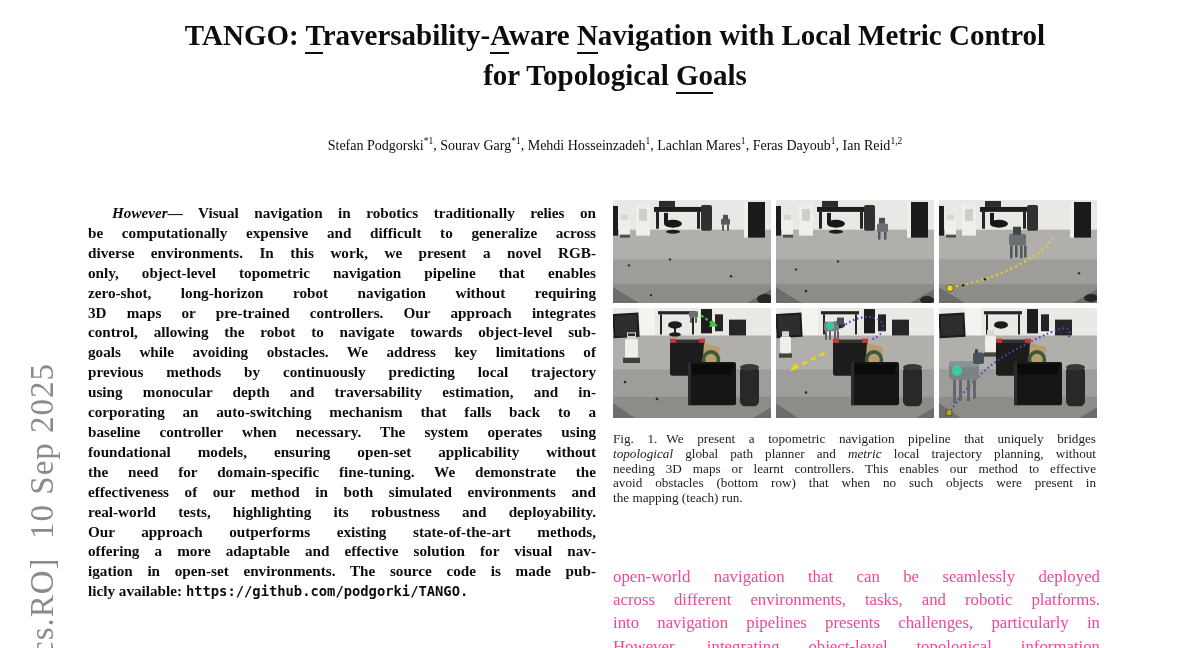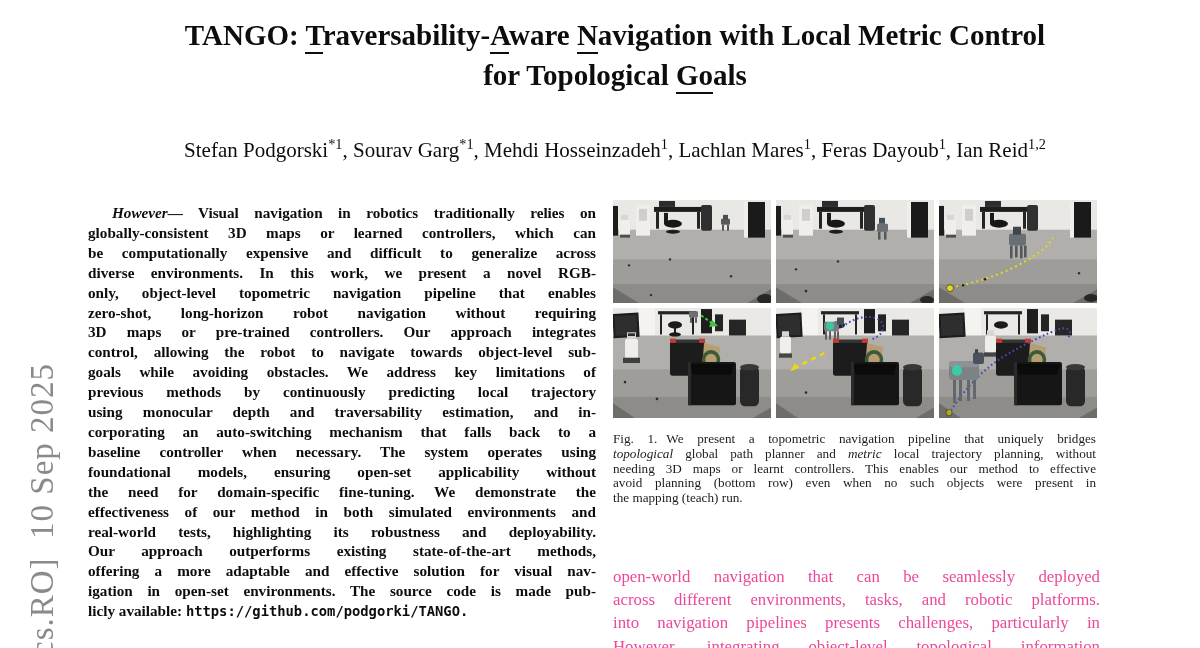--- a/index.html
+++ b/index.html
@@ -9,21 +9,21 @@
   
   .arxiv-strip{position:absolute;left:24px;top:656px;transform-origin:0 0;
     transform:rotate(-90deg);font-size:33px;letter-spacing:1px;color:#8a8a8a;
     white-space:pre;font-family:"Liberation Serif",serif;}
 
   
   .title{position:absolute;left:30px;top:15px;width:1170px;margin:0;text-align:center;
     font-size:29px;font-weight:bold;line-height:40px;}
   .title .u{border-bottom:2px solid #0d0d0d;padding-bottom:1px;}
   .authors{position:absolute;left:30px;top:136px;width:1170px;text-align:center;
-    font-size:21px;}
+    font-size:14px;}
   .authors sup{font-size:68%;}
 
   
   .col-left{position:absolute;left:88px;top:203px;width:508px;}
   .al{font-weight:bold;font-size:15.2px;line-height:19.9px;white-space:normal;}
   .jline{text-align:justify;text-align-last:justify;}
   .al.first{padding-left:24px;}
   .ital{font-style:italic;}
   .mono{font-family:"DejaVu Sans Mono","Liberation Mono",monospace;font-size:13.8px;}
 
@@ -55,21 +55,20 @@
   <h1 class="title">
     <div class="t-line" id="title-line1"><span>TANGO: </span><span class="u">T</span><span>raversability-</span><span class="u">A</span><span>ware </span><span class="u">N</span><span>avigation with Local Metric Control</span></div>
     <div class="t-line" id="title-line2"><span>for Topological </span><span class="u">Go</span><span>als</span></div>
   </h1>
 
   <div class="authors" id="authors"><span>Stefan Podgorski</span><sup>*1</sup>, <span>Sourav Garg</span><sup>*1</sup>, <span>Mehdi Hosseinzadeh</span><sup>1</sup>, <span>Lachlan Mares</span><sup>1</sup>, <span>Feras Dayoub</span><sup>1</sup>, <span>Ian Reid</span><sup>1,2</sup></div>
 
   <div class="col-left">
     <div id="abstract">
         <div class="al jline first"><span class="ital">However—</span> Visual navigation in robotics traditionally relies on</div>
-        <div class="al jline">globally-consistent 3D maps or learned controllers, which can</div>
         <div class="al jline">be computationally expensive and difficult to generalize across</div>
         <div class="al jline">diverse environments. In this work, we present a novel RGB-</div>
         <div class="al jline">only, object-level topometric navigation pipeline that enables</div>
         <div class="al jline">zero-shot, long-horizon robot navigation without requiring</div>
         <div class="al jline">3D maps or pre-trained controllers. Our approach integrates</div>
         <div class="al jline">control, allowing the robot to navigate towards object-level sub-</div>
         <div class="al jline">goals while avoiding obstacles. We address key limitations of</div>
         <div class="al jline">previous methods by continuously predicting local trajectory</div>
         <div class="al jline">using monocular depth and traversability estimation, and in-</div>
         <div class="al jline">corporating an auto-switching mechanism that falls back to a</div>
@@ -398,21 +397,21 @@
         </g>
         <polygon points="0,104 0,90 22,104" class="vig"></polygon>
           <polygon points="158,104 158,94 140,104" class="vig"></polygon>
       </svg>
     </div>
 
     <div class="caption" id="caption">
         <div class="cap-line jline"><span class="cap-label">Fig. 1.</span><span>We present a topometric navigation pipeline that uniquely bridges</span></div>
         <div class="cap-line jline"><span class="ital">topological</span><span> global path planner and </span><span class="ital">metric</span><span> local trajectory planning, without</span></div>
         <div class="cap-line jline"><span>needing 3D maps or learnt controllers. This enables our method to effective</span></div>
-        <div class="cap-line jline"><span>avoid planning (bottom row) even when no such objects were present in</span></div>
+        <div class="cap-line jline"><span>avoid obstacles (bottom row) that when no such objects were present in</span></div>
         <div class="cap-line"><span>the mapping (teach) run.</span></div>
       </div>
 
     <div class="bodytext" id="bodytext">
         <div class="bl jline">open-world navigation that can be seamlessly deployed</div>
         <div class="bl jline">across different environments, tasks, and robotic platforms.</div>
         <div class="bl jline">into navigation pipelines presents challenges, particularly in</div>
         <div class="bl jline">However, integrating object-level topological information</div>
       </div>
   </div>

